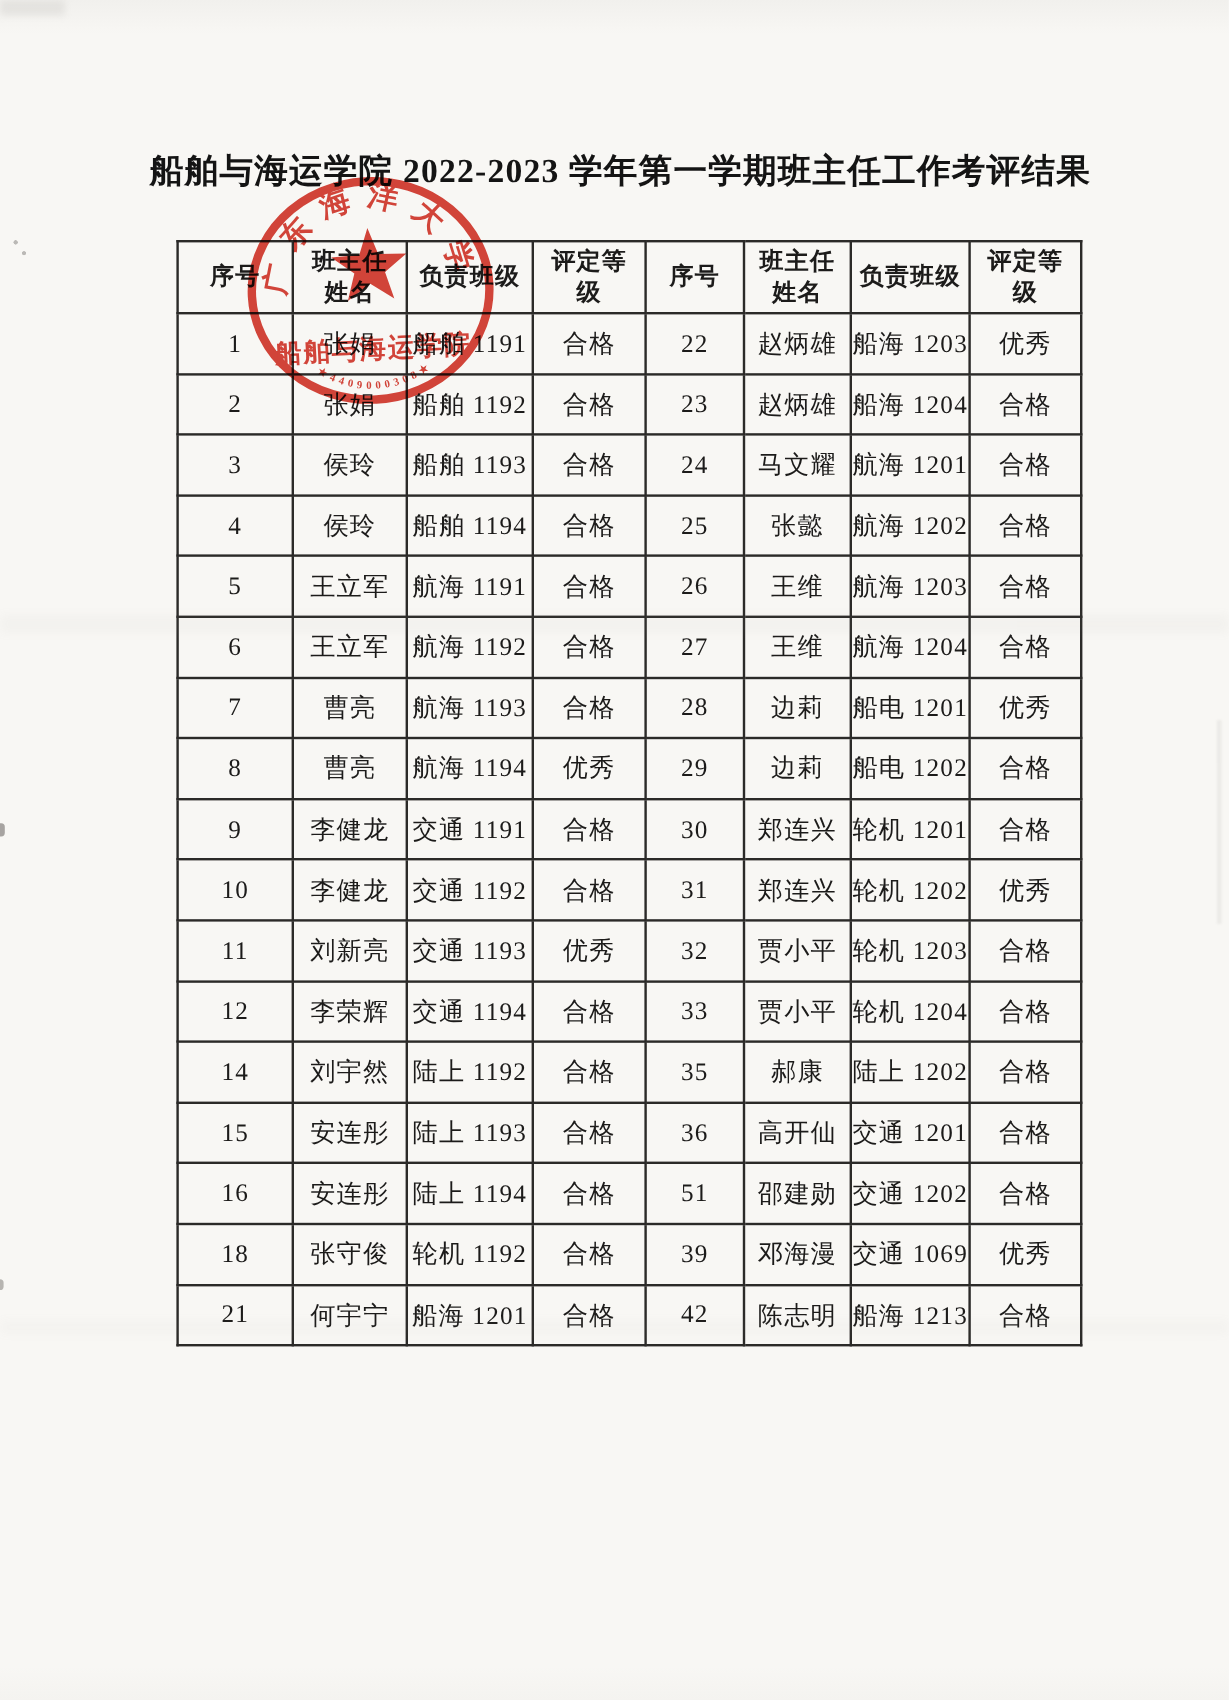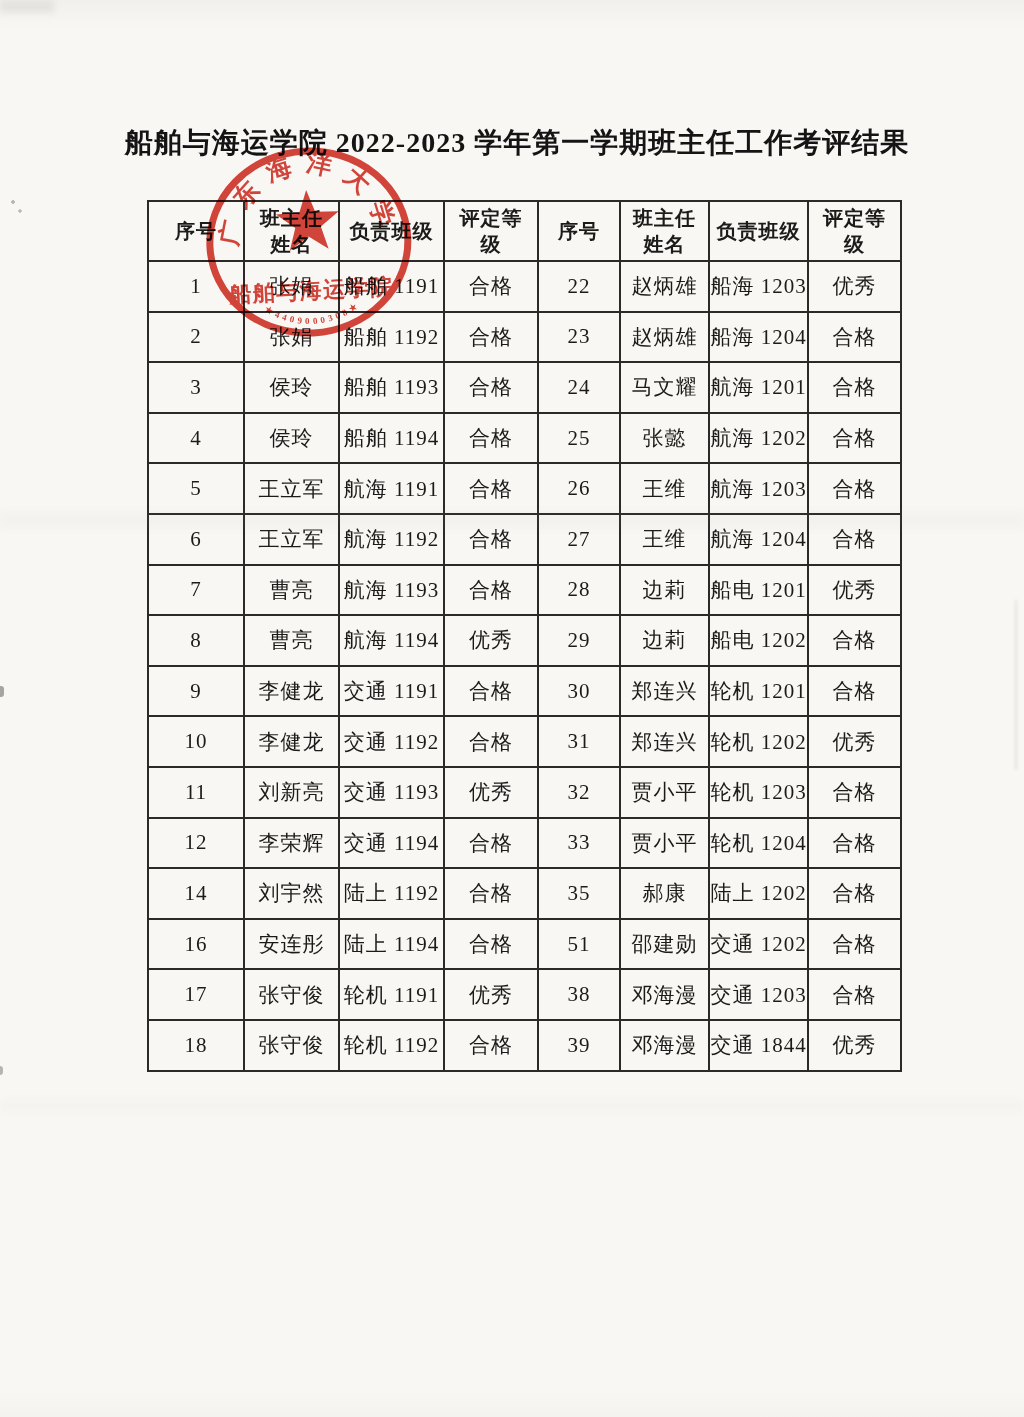--- a/index.html
+++ b/index.html
@@ -214,48 +214,58 @@
           <td>14</td>
           <td>刘宇然</td>
           <td>陆上 1192</td>
           <td>合格</td>
           <td>35</td>
           <td>郝康</td>
           <td>陆上 1202</td>
           <td>合格</td>
         </tr>
         <tr>
+          <td>15</td>
+          <td>安连彤</td>
+          <td>陆上 1193</td>
+          <td>合格</td>
+          <td>36</td>
+          <td>高开仙</td>
+          <td>交通 1201</td>
+          <td>合格</td>
+        </tr>
+        <tr>
           <td>16</td>
           <td>安连彤</td>
           <td>陆上 1194</td>
           <td>合格</td>
           <td>51</td>
           <td>邵建勋</td>
           <td>交通 1202</td>
           <td>合格</td>
         </tr>
         <tr>
-          <td>17</td>
-          <td>张守俊</td>
-          <td>轮机 1191</td>
-          <td>优秀</td>
-          <td>38</td>
-          <td>邓海漫</td>
-          <td>交通 1203</td>
-          <td>合格</td>
-        </tr>
-        <tr>
           <td>18</td>
           <td>张守俊</td>
           <td>轮机 1192</td>
           <td>合格</td>
           <td>39</td>
           <td>邓海漫</td>
-          <td>交通 1844</td>
-          <td>优秀</td>
+          <td>交通 1069</td>
+          <td>优秀</td>
+        </tr>
+        <tr>
+          <td>21</td>
+          <td>何宇宁</td>
+          <td>船海 1201</td>
+          <td>合格</td>
+          <td>42</td>
+          <td>陈志明</td>
+          <td>船海 1213</td>
+          <td>合格</td>
         </tr>
       </tbody>
   </table>
 
   <svg class="stamp" viewBox="0 0 213 198" xmlns="http://www.w3.org/2000/svg">
     <defs>
       <path id="ringPath" d="M 36,96 A 70,70 0 0 1 176,96" fill="none"></path>
       <path id="serialPath" d="M 38.8,143 A 82,82 0 0 0 173.2,143" fill="none"></path>
     </defs>
     <ellipse cx="106" cy="96" rx="99" ry="91" fill="none" stroke-width="7" stroke="#d22c20"></ellipse>

